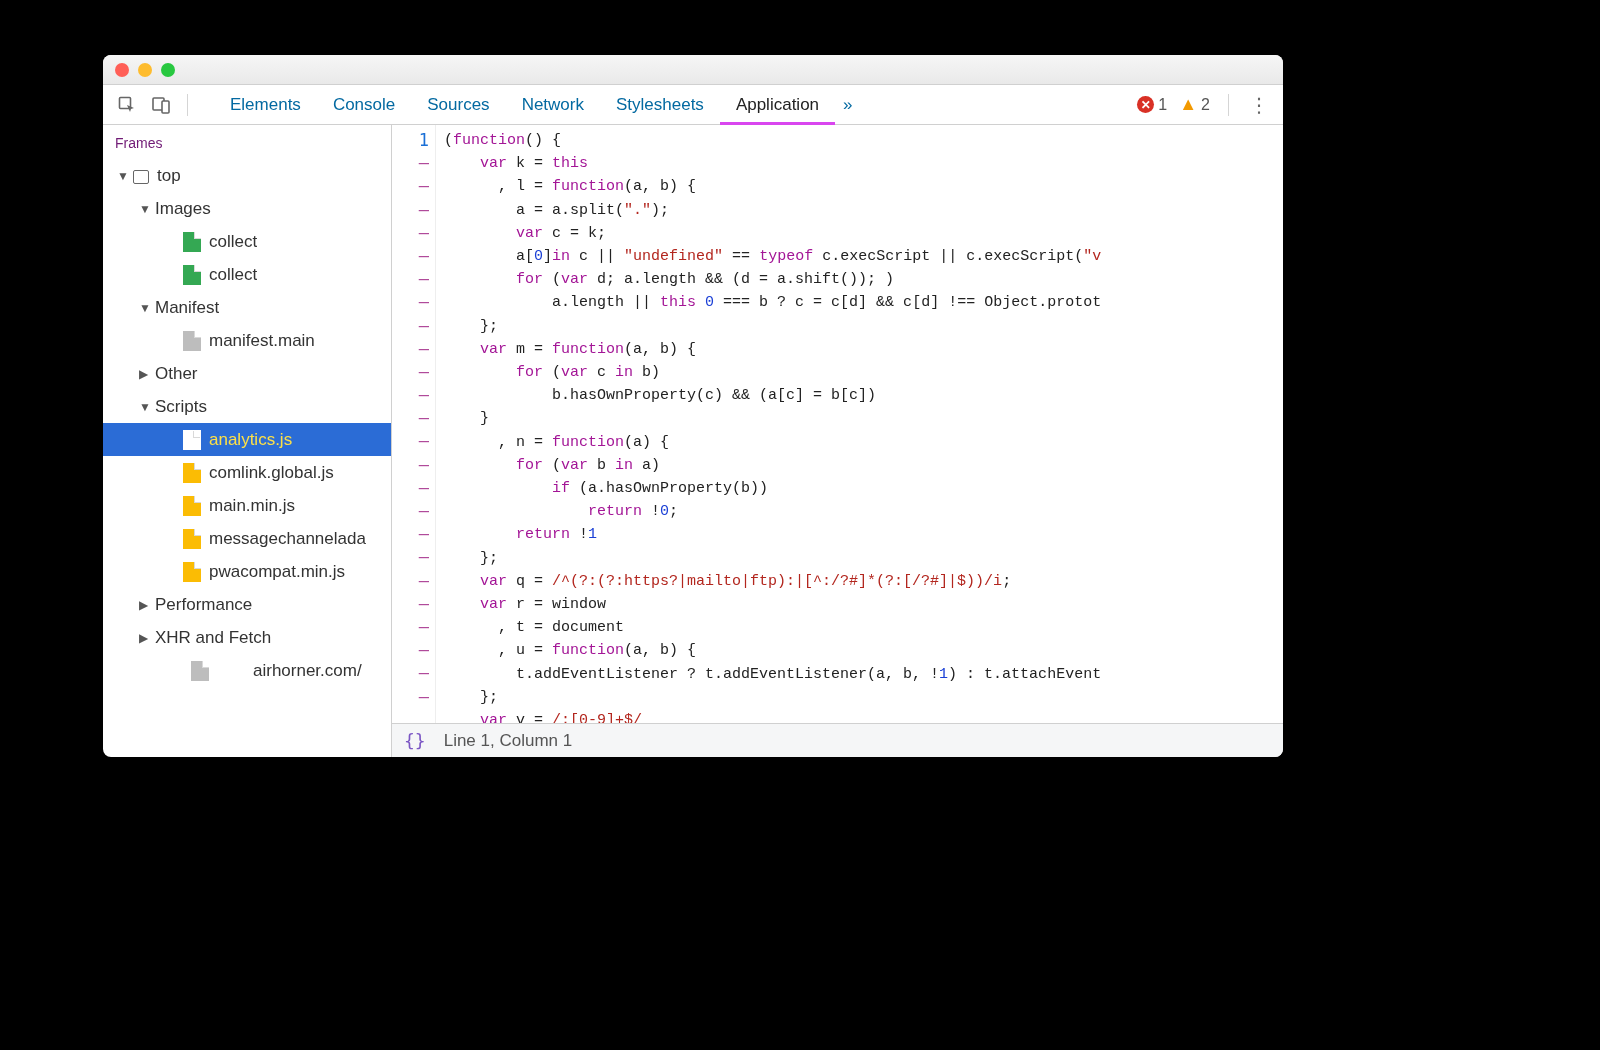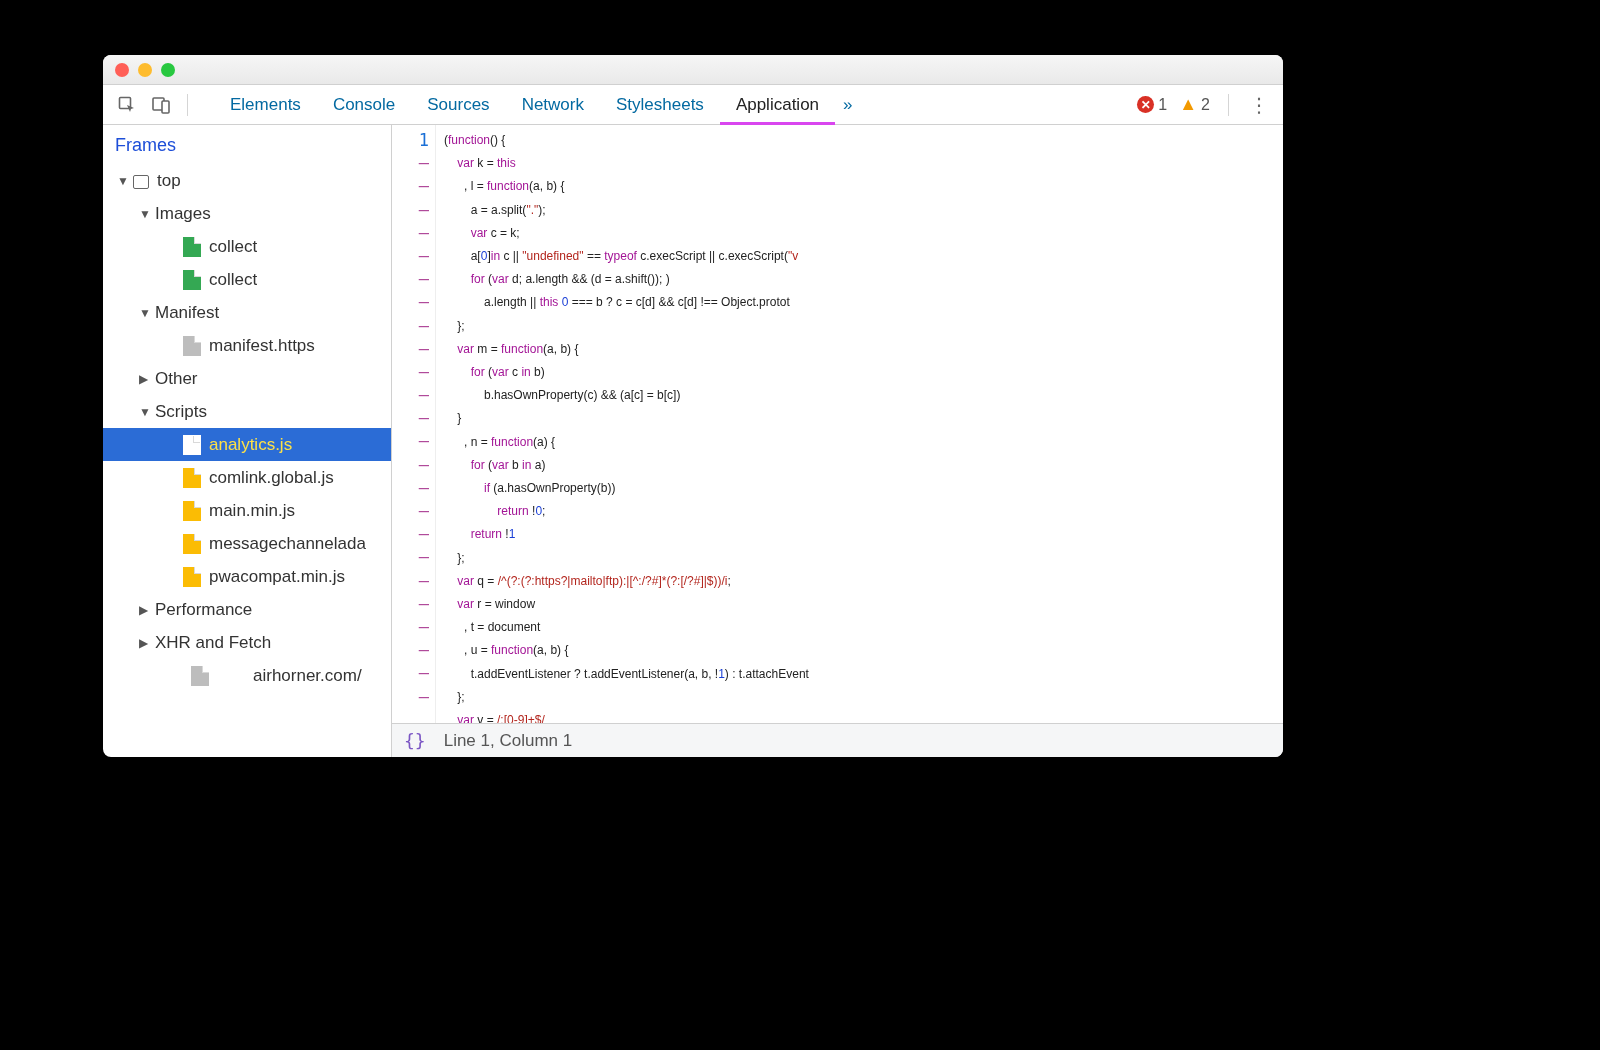--- a/index.html
+++ b/index.html
@@ -58,21 +58,21 @@
   .kebab{font-size:20px;color:#666;padding:0 8px;}
   .sep-v{width:1px;height:22px;background:#d5d5d5;margin:0 6px;}
   
   .body { flex:1; display:flex; min-height:0; }
   .sidebar {
     width:289px; border-right:1px solid #d0d0d0;
     display:flex; flex-direction:column;
     font-size:17px; color:#333;
     overflow:hidden;
   }
-  .sb-title { padding:10px 12px 8px; color:#1d4ed8; font-size:18px; }
+  .sb-title { padding:10px 12px 8px; color:#701a75; font-size:14px; }
   .tree { flex:1; overflow:auto; }
   .node { display:flex; align-items:center; height:33px; white-space:nowrap; overflow:hidden; text-overflow:ellipsis;}
   .arrow { width:12px; display:inline-block; color:#555; font-size:12px; margin-right:4px;}
   .node .label{ overflow:hidden; text-overflow:ellipsis; }
   .node.selected { background:#2b6cd6; color:#fde047; }
   .ind1{padding-left:14px;} .ind2{padding-left:36px;} .ind3{padding-left:80px;}
   .ficon{width:18px;height:20px;margin-right:8px;display:inline-block;position:relative;}
   .ficon.frame{border:1.5px solid #666;border-radius:2px;width:16px;height:14px;margin-top:2px;}
   .ficon.sheet{background:#ededed;}
   .ficon.sheet.green{background:#34a853;}
@@ -86,21 +86,21 @@
   .code-wrap{flex:1; display:flex; min-height:0; overflow:hidden;}
   .gutter{
     width:44px; background:#fff; border-right:1px solid #eee;
     font-family: Menlo, Consolas, monospace; font-size:17px;
     color:#888; text-align:right; padding:4px 6px 0 0;
   }
   .gline{height:23.2px; line-height:23.2px;}
   .gline .ln{color:#1a6fd6;}
   .gline .dash{color:#b04a9a;}
   pre.code{
-    flex:1; font-family: Liberation Sans, sans-serif; font-size:12px;
+    flex:1; font-family: Liberation Mono, monospace; font-size:15px;
     line-height:23.2px; padding:4px 0 0 8px; color:#222;
     white-space:pre; overflow:hidden;
   }
   .kw{color:#a31596;} .str{color:#b3261e;} .num{color:#1a3fd6;} .regex{color:#b3261e;}
   
   .statusbar{
     height:34px; border-top:1px solid #d0d0d0; background:#f5f6f7;
     display:flex; align-items:center; padding:0 12px; gap:18px;
     font-size:17px; color:#555;
   }
@@ -198,21 +198,21 @@
           <span class="ficon sheet green"></span>
           <span class="label">collect</span>
         </div>
 
         <div class="node ind2">
           <span class="arrow">▼</span>
           <span class="label">Manifest</span>
         </div>
         <div class="node ind3">
           <span class="ficon sheet grey"></span>
-          <span class="label">manifest.https</span>
+          <span class="label">manifest.main</span>
         </div>
 
         <div class="node ind2">
           <span class="arrow">▶</span>
           <span class="label">Other</span>
         </div>
 
         <div class="node ind2">
           <span class="arrow">▼</span>
           <span class="label">Scripts</span>

